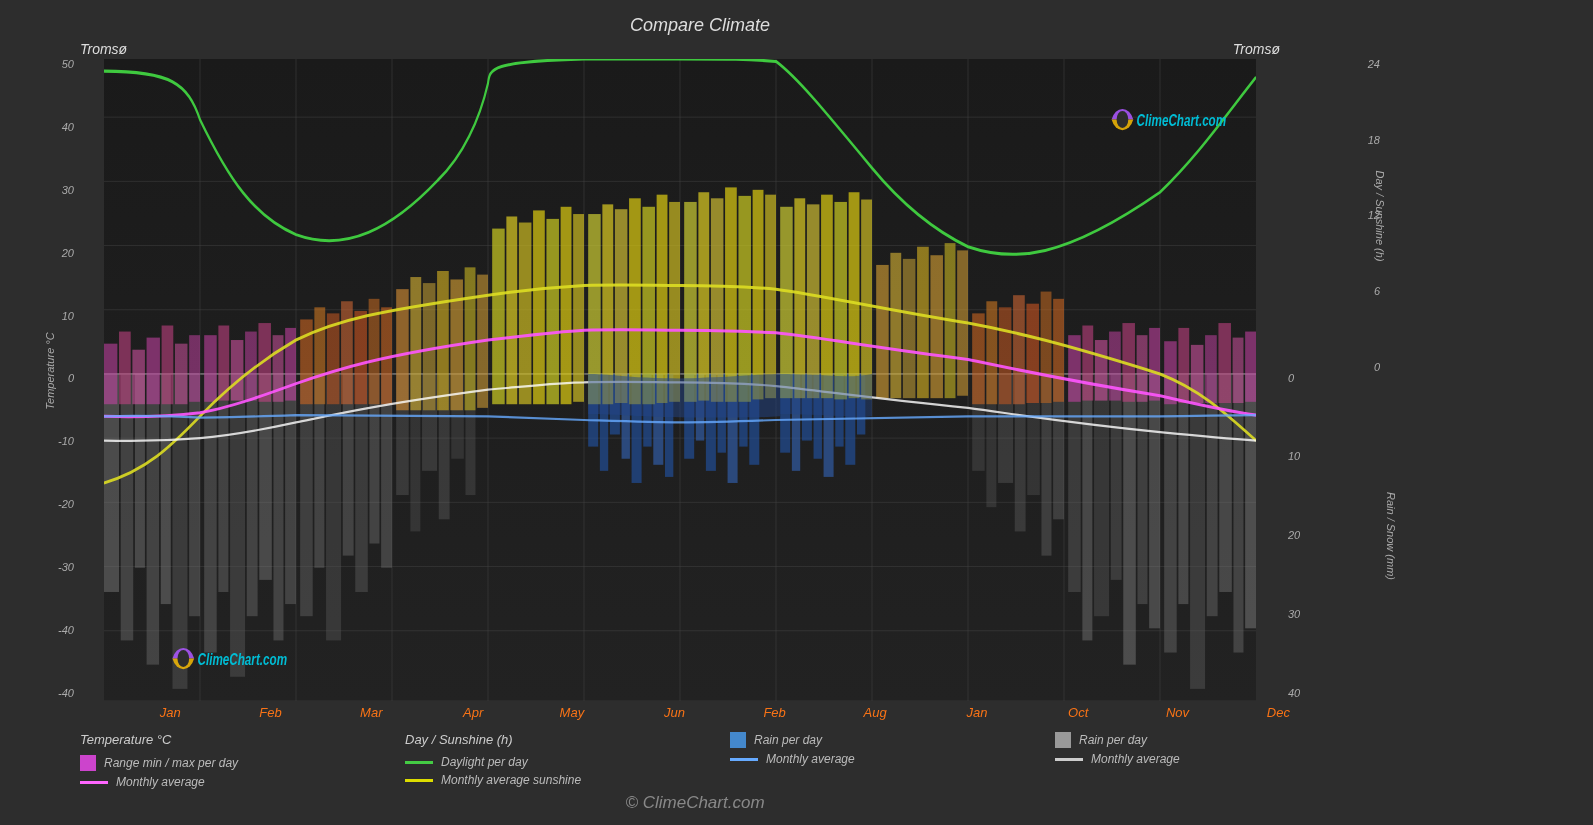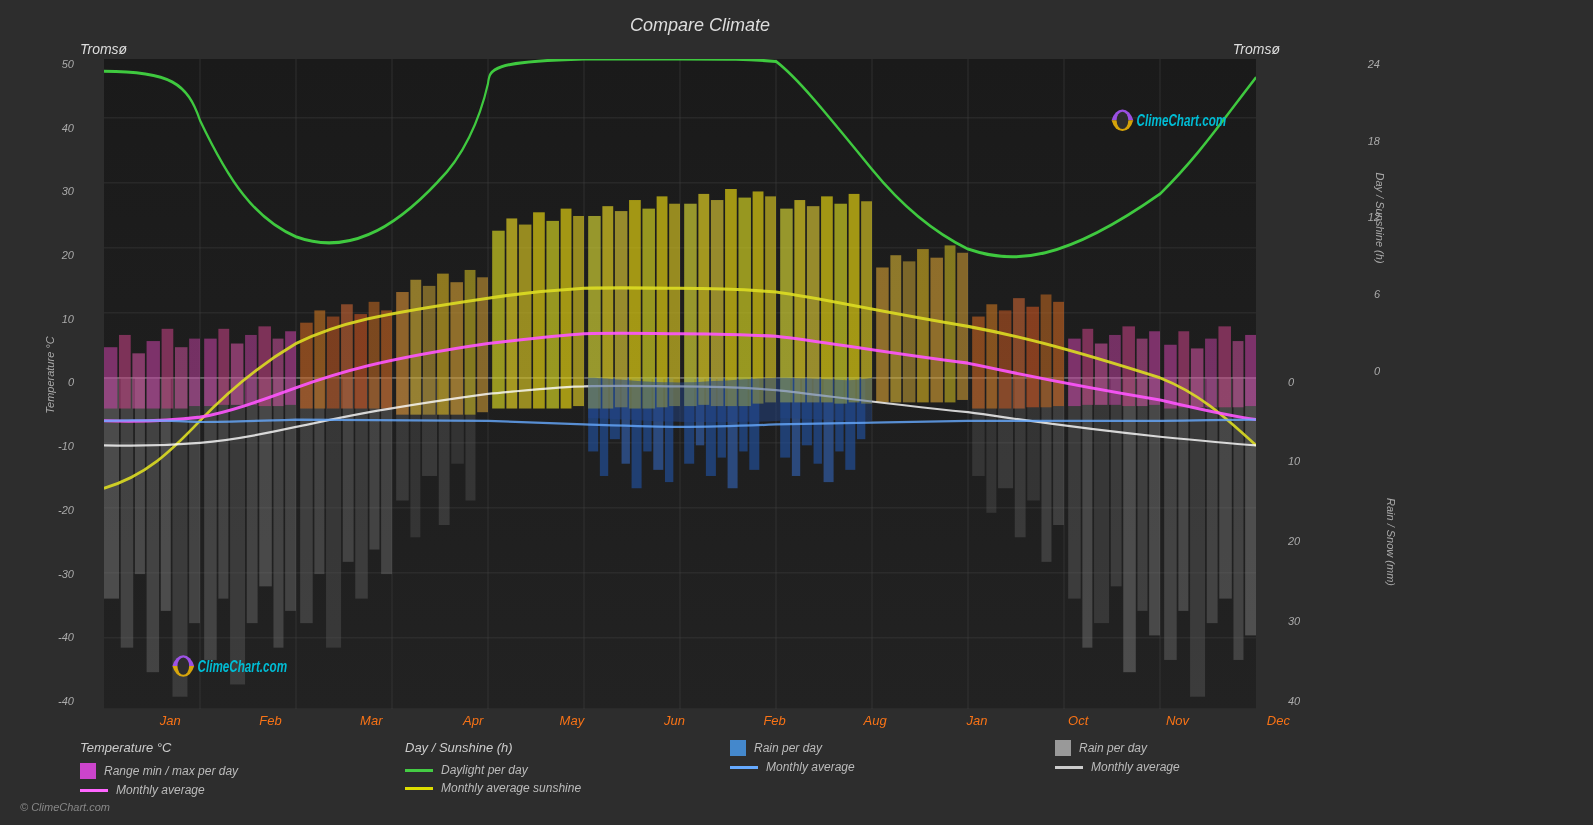--- a/index.html
+++ b/index.html
@@ -459,14 +459,14 @@
         <span class="legend-swatch-rect" style="background:#999999;"></span>
         <span>Rain per day</span>
       </div>
       <div class="legend-item">
         <span class="legend-line" style="background:#cccccc;"></span>
         <span>Monthly average</span>
       </div>
     </div>
   </div>
 
-  <div style="text-align:left; font-size:11px; color:#888; padding-right:10px; padding-bottom:2px;">© ClimeChart.com</div>
+  <div style="text-align:center; font-size:17px; color:#888; padding-right:10px; padding-bottom:2px;">© ClimeChart.com</div>
 </div>
 
 </body></html>

